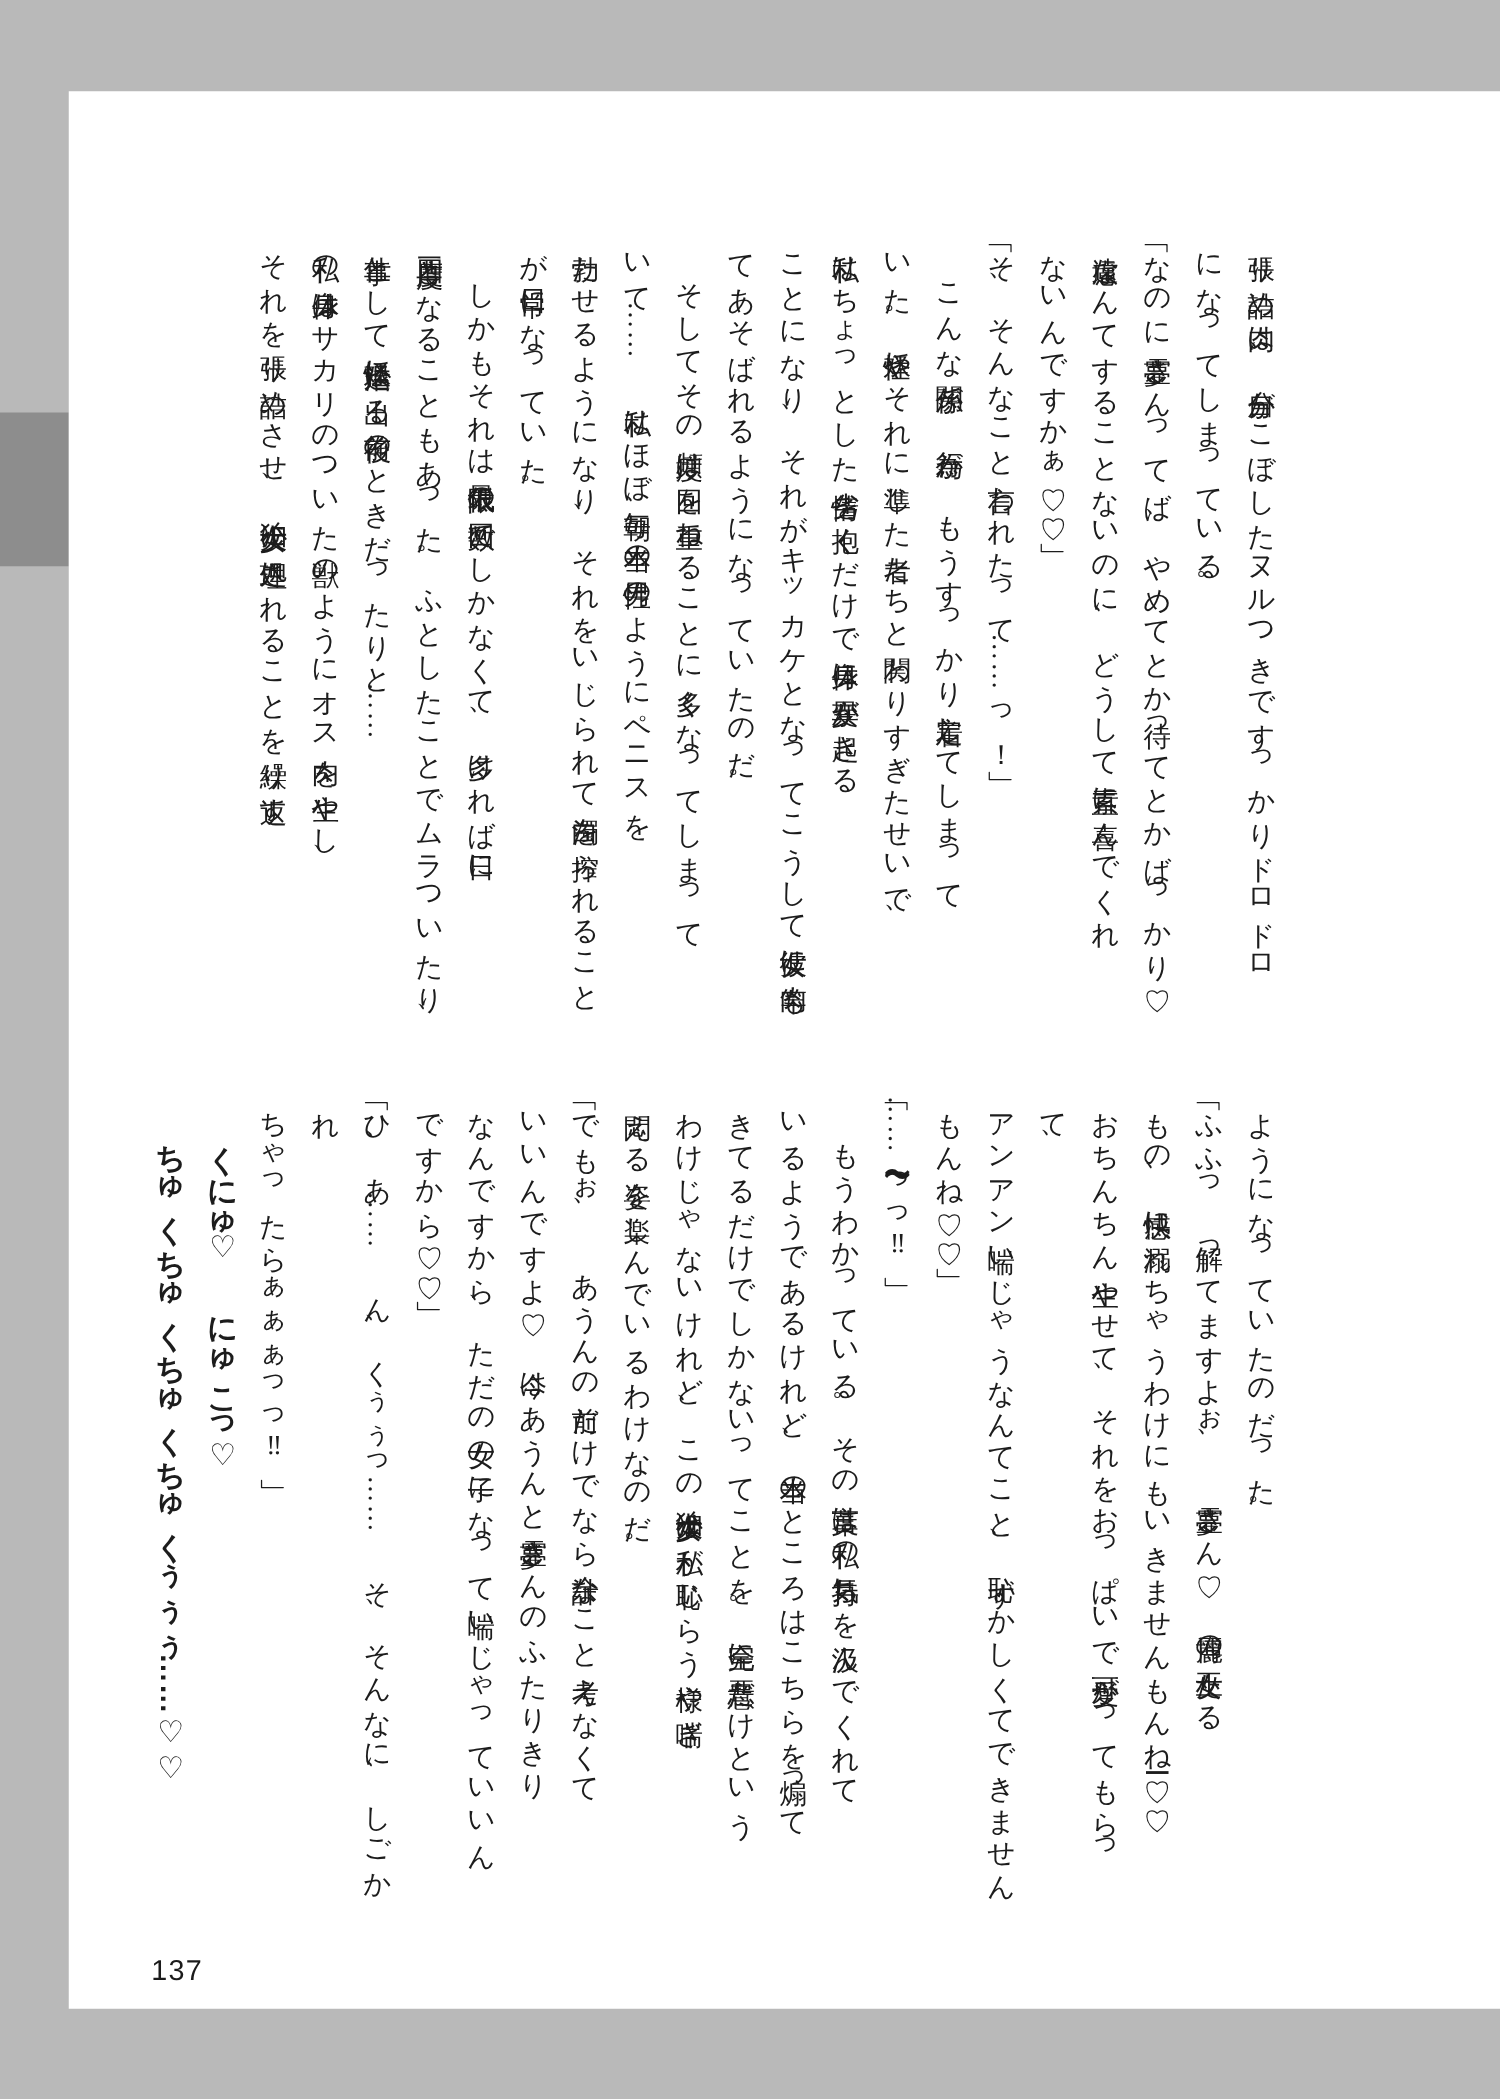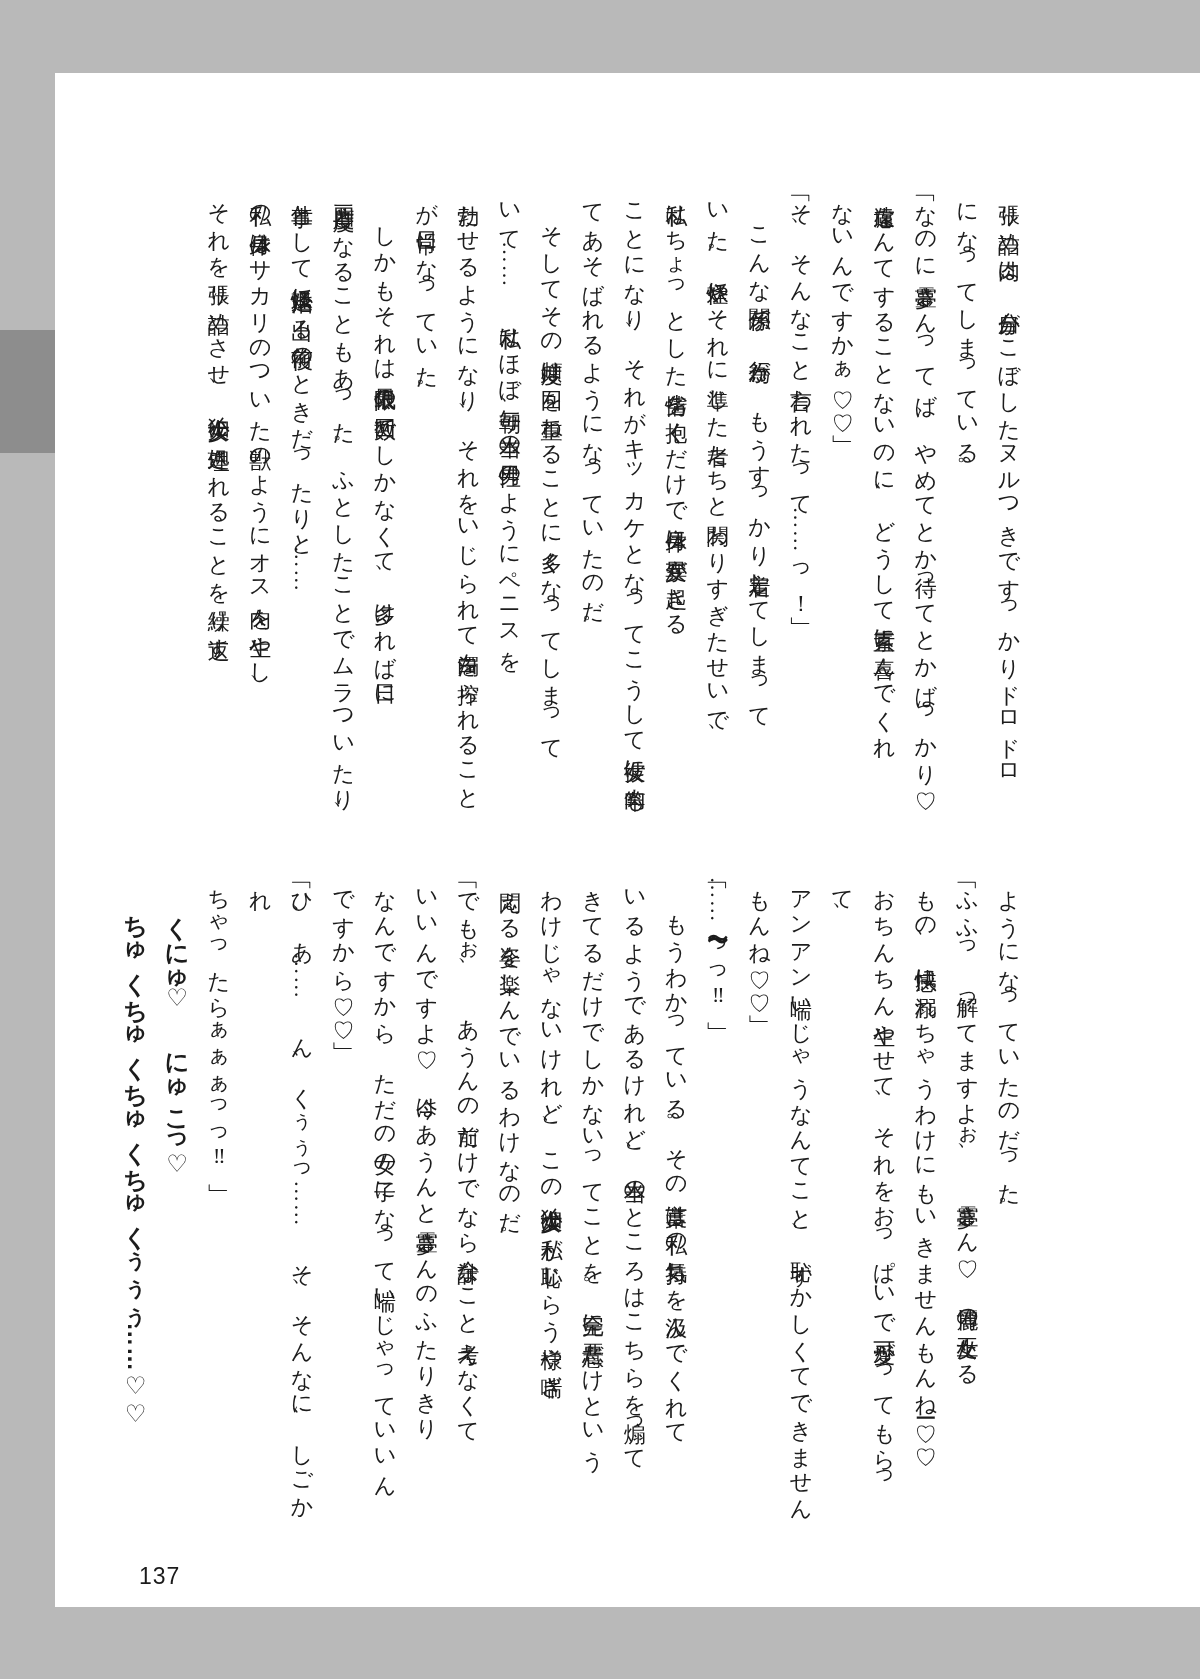--- a/index.html
+++ b/index.html
@@ -50,21 +50,21 @@
     padding: 0;
   }
   .text-block p.sfx {
     font-family: "Liberation Sans", "DejaVu Sans", sans-serif;
     font-weight: 700;
     font-size: 24px;
     letter-spacing: 0.6px;
   }
   .page-number {
     position: absolute;
-    left: 84px;
+    left: 66px;
     top: 1490px;
     font-family: "Liberation Sans", "DejaVu Sans", sans-serif;
     font-size: 23px;
     color: #1b1b1b;
     letter-spacing: 1px;
   }
 </style>
 </head>
 <body>
 

